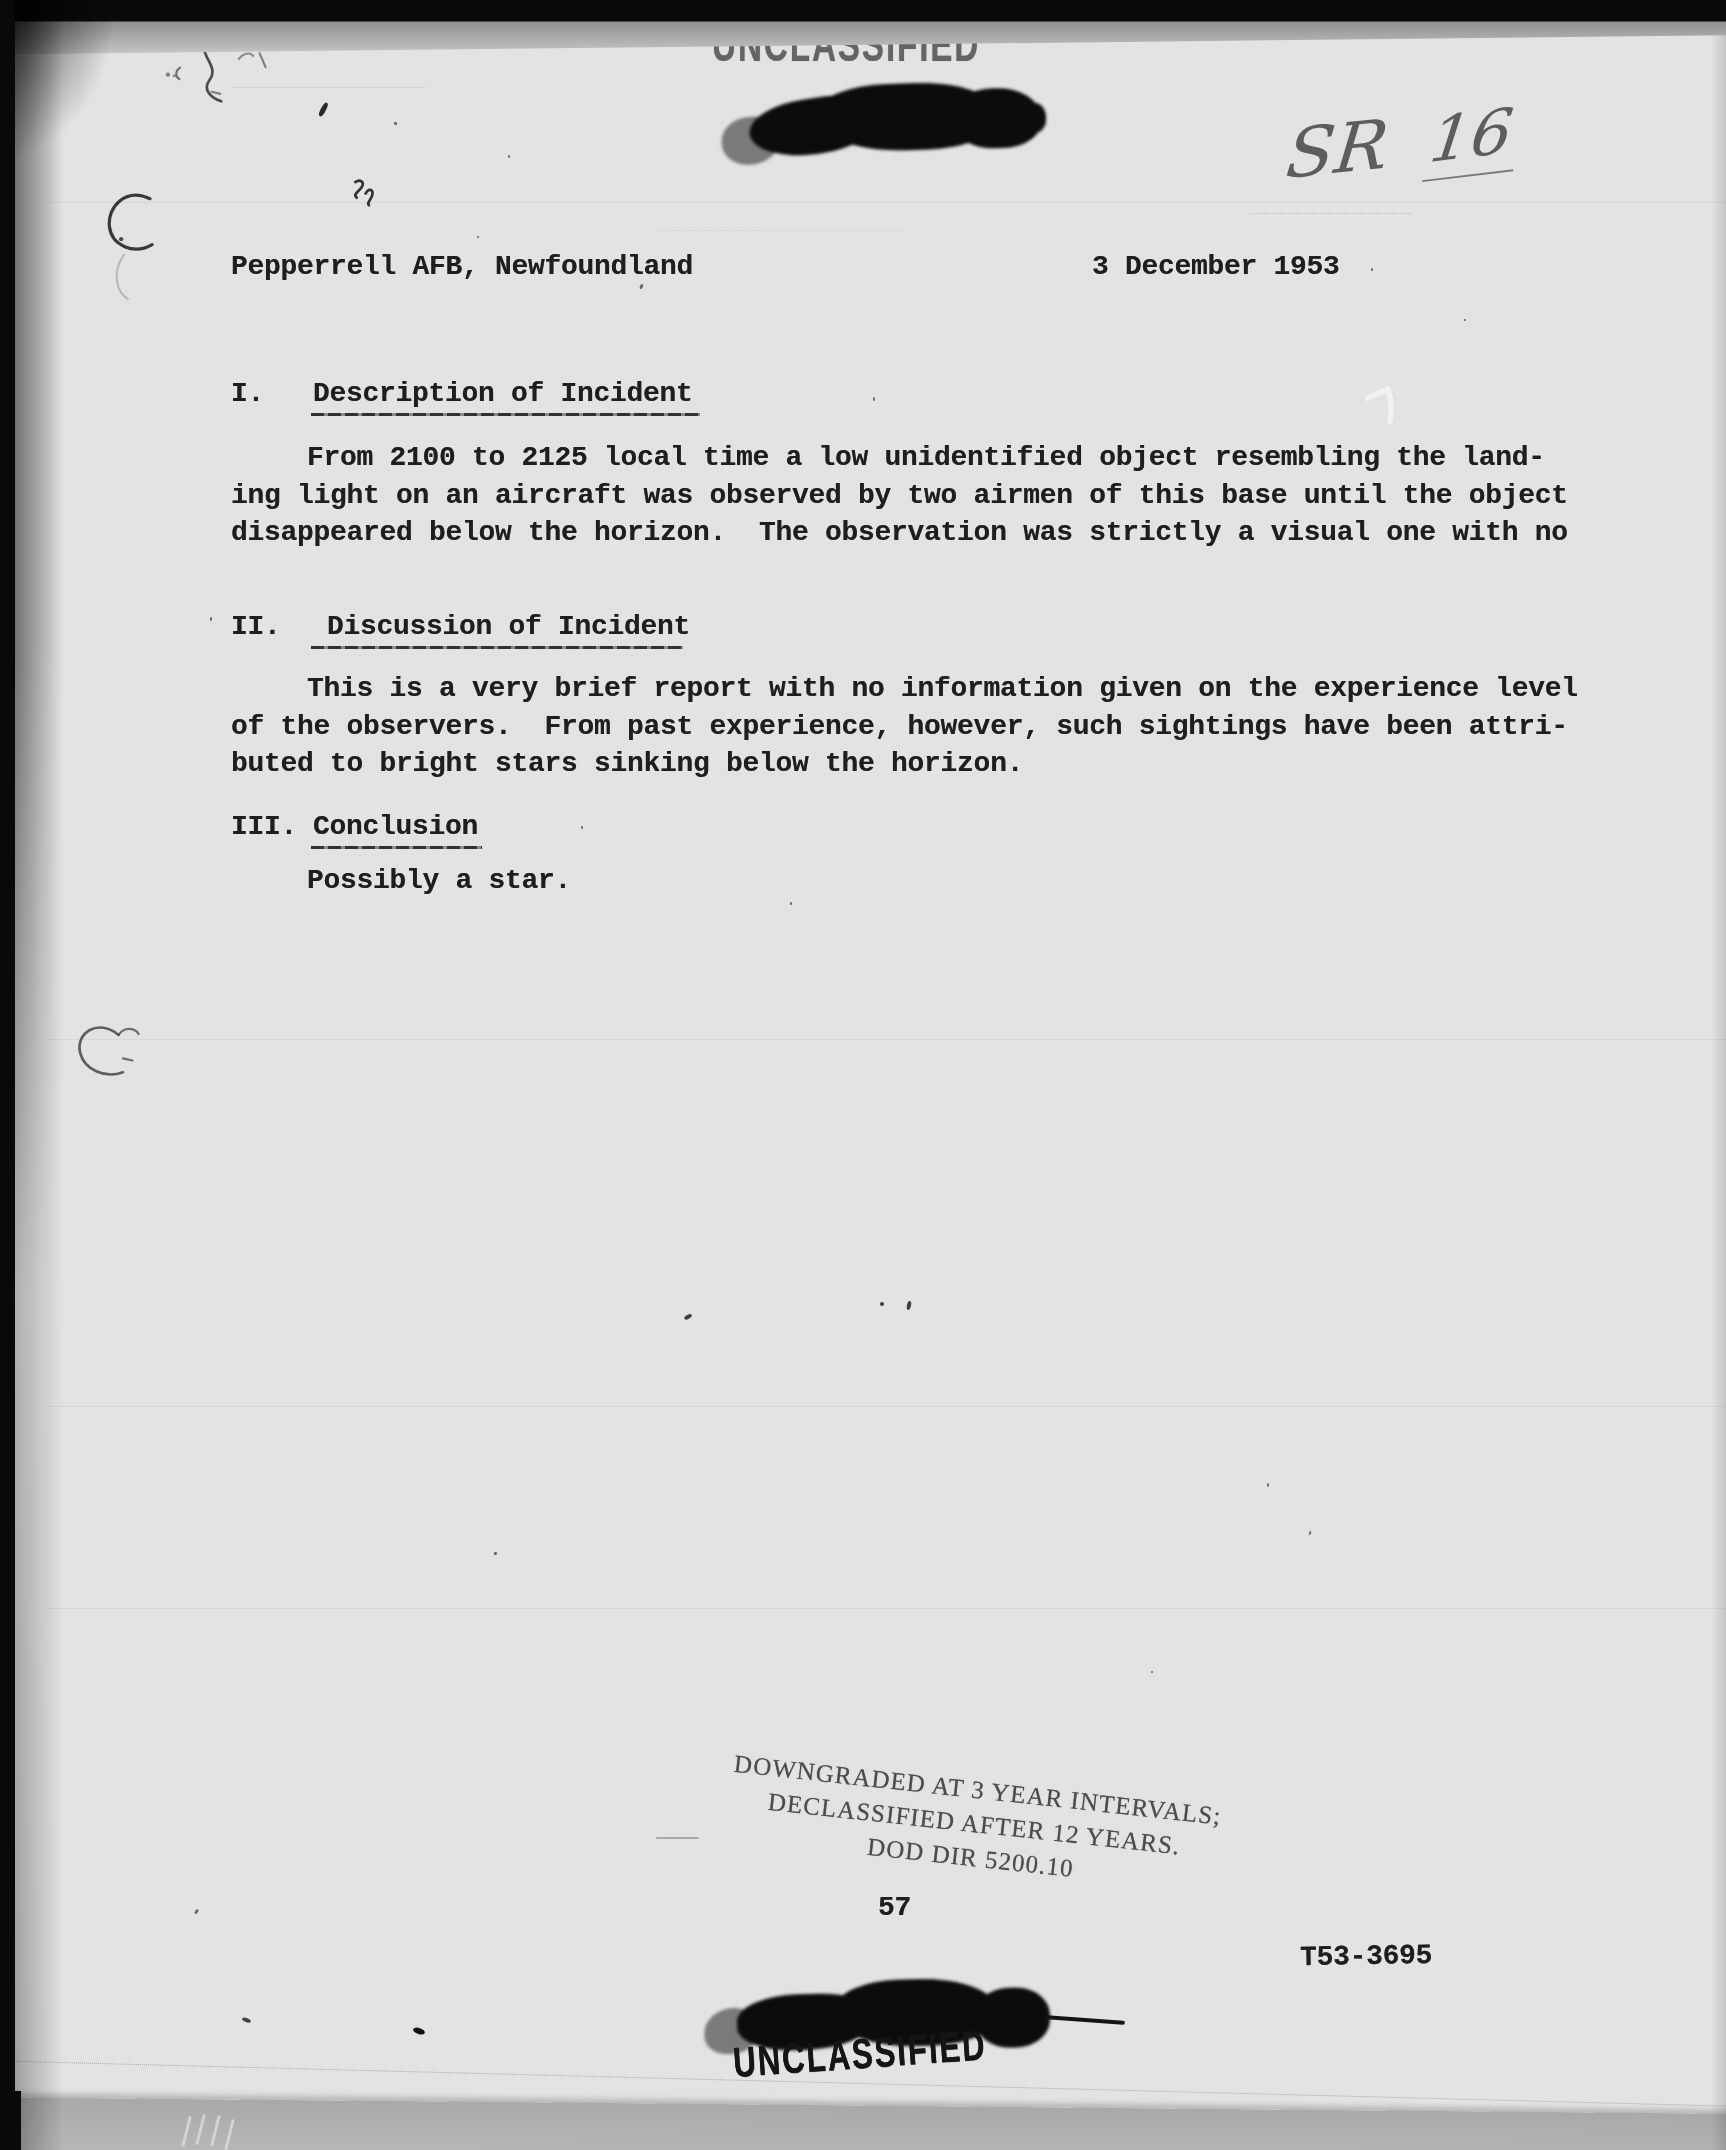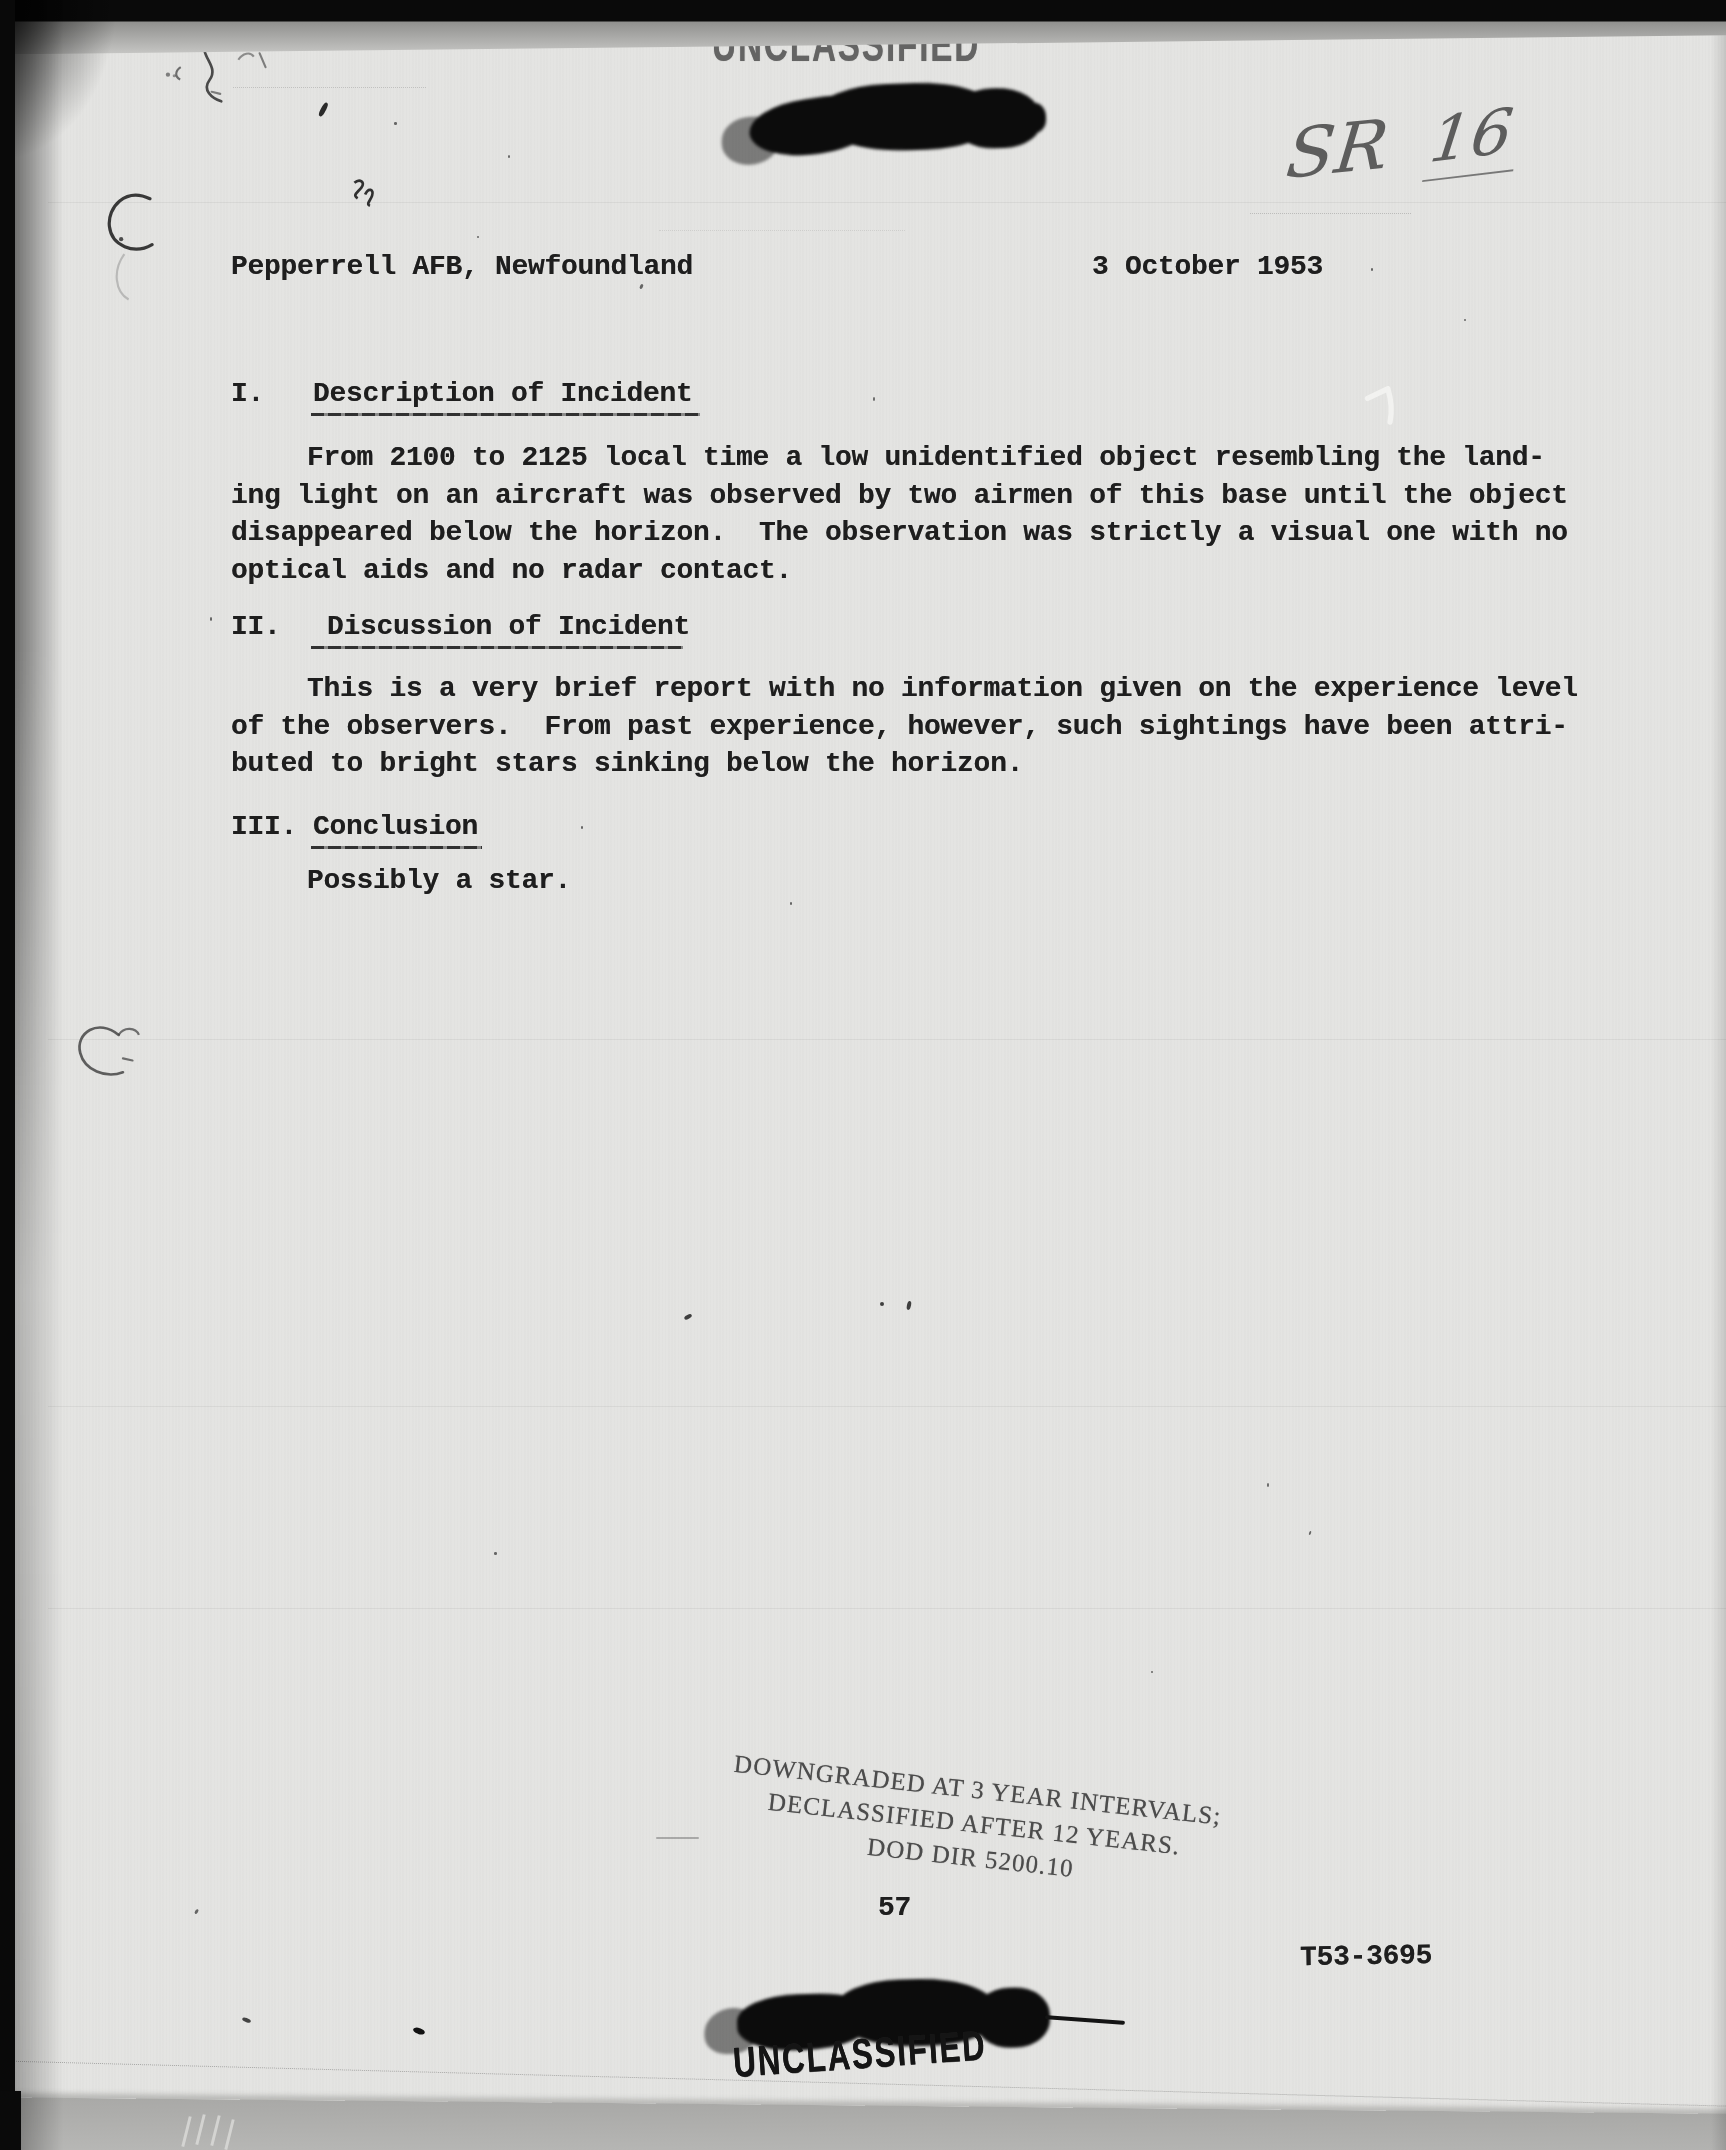--- a/index.html
+++ b/index.html
@@ -121,29 +121,28 @@
     <path d="M100,28 C62,-4 18,24 28,62 C36,94 76,110 108,98" fill="none" stroke="#3c3c3c" stroke-width="5" opacity=".8" stroke-linecap="round"></path>
     <path d="M100,28 C110,12 132,14 138,28" fill="none" stroke="#3c3c3c" stroke-width="4" opacity=".7"></path>
     <path d="M108,72 l18,4" stroke="#3c3c3c" stroke-width="4" opacity=".7" stroke-linecap="round"></path>
   </svg>
 
   <svg class="svgmark" style="left:1360px;top:378px" width="59" height="51" viewBox="0 0 110 95">
     <path d="M14,38 L52,20 M52,20 C58,40 60,62 56,82" fill="none" stroke="#f2f2f0" stroke-width="10" stroke-linecap="round" opacity=".95"></path>
   </svg>
 
   <div class="t" style="left:231px;top:251px">Pepperrell AFB, Newfoundland</div>
-  <div class="t" style="left:1092px;top:251px">3 October 1953</div>
+  <div class="t" style="left:1092px;top:251px">3 December 1953</div>
 
   <div class="t" style="left:231px;top:378px">I.</div>
   <div class="t" style="left:313px;top:378px">Description of Incident</div>
   <div class="uline" style="left:311px;top:413px;width:389px"></div>
   <div class="t" style="left:307px;top:442px">From 2100 to 2125 local time a low unidentified object resembling the land-</div>
   <div class="t" style="left:231px;top:517px">disappeared below the horizon.  The observation was strictly a visual one with no</div>
   <div class="t" style="left:231px;top:480px">ing light on an aircraft was observed by two airmen of this base until the object</div>
-  <div class="t" style="left:231px;top:555px">optical aids and no radar contact.</div>
 
   <div class="t" style="left:231px;top:611px">II.</div>
   <div class="t" style="left:327px;top:611px">Discussion of Incident</div>
   <div class="uline" style="left:311px;top:646px;width:372px"></div>
   <div class="t" style="left:307px;top:673px">This is a very brief report with no information given on the experience level</div>
   <div class="t" style="left:231px;top:711px">of the observers.  From past experience, however, such sightings have been attri-</div>
   <div class="t" style="left:231px;top:748px">buted to bright stars sinking below the horizon.</div>
 
   <div class="t" style="left:231px;top:811px">III.</div>
   <div class="t" style="left:313px;top:811px">Conclusion</div>

